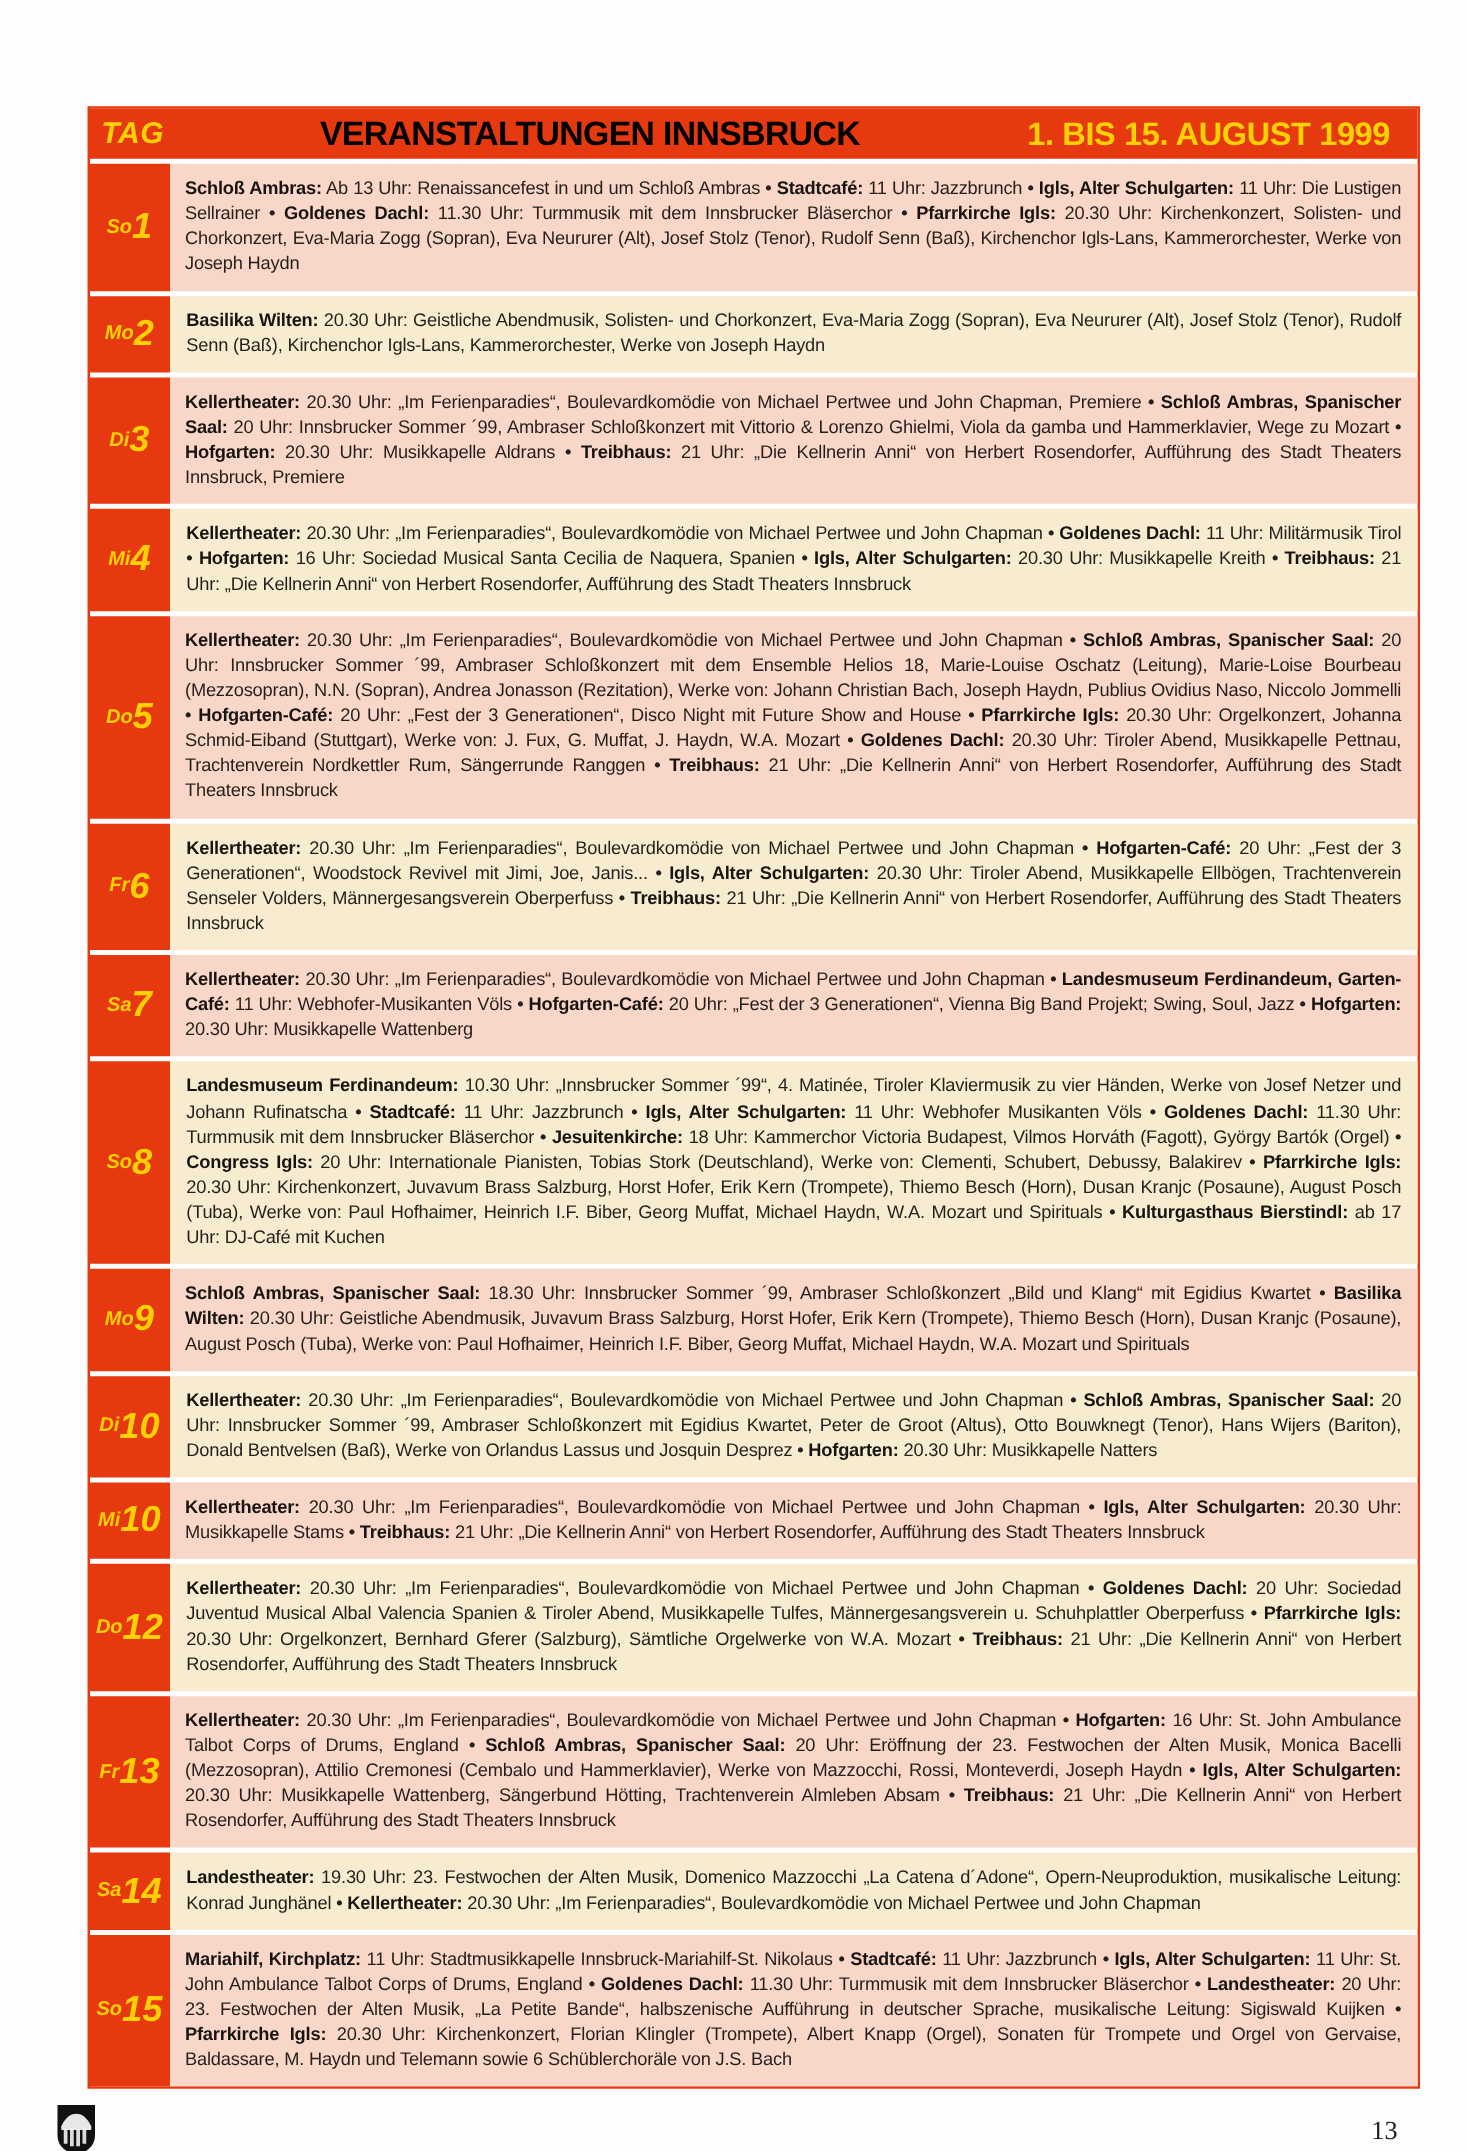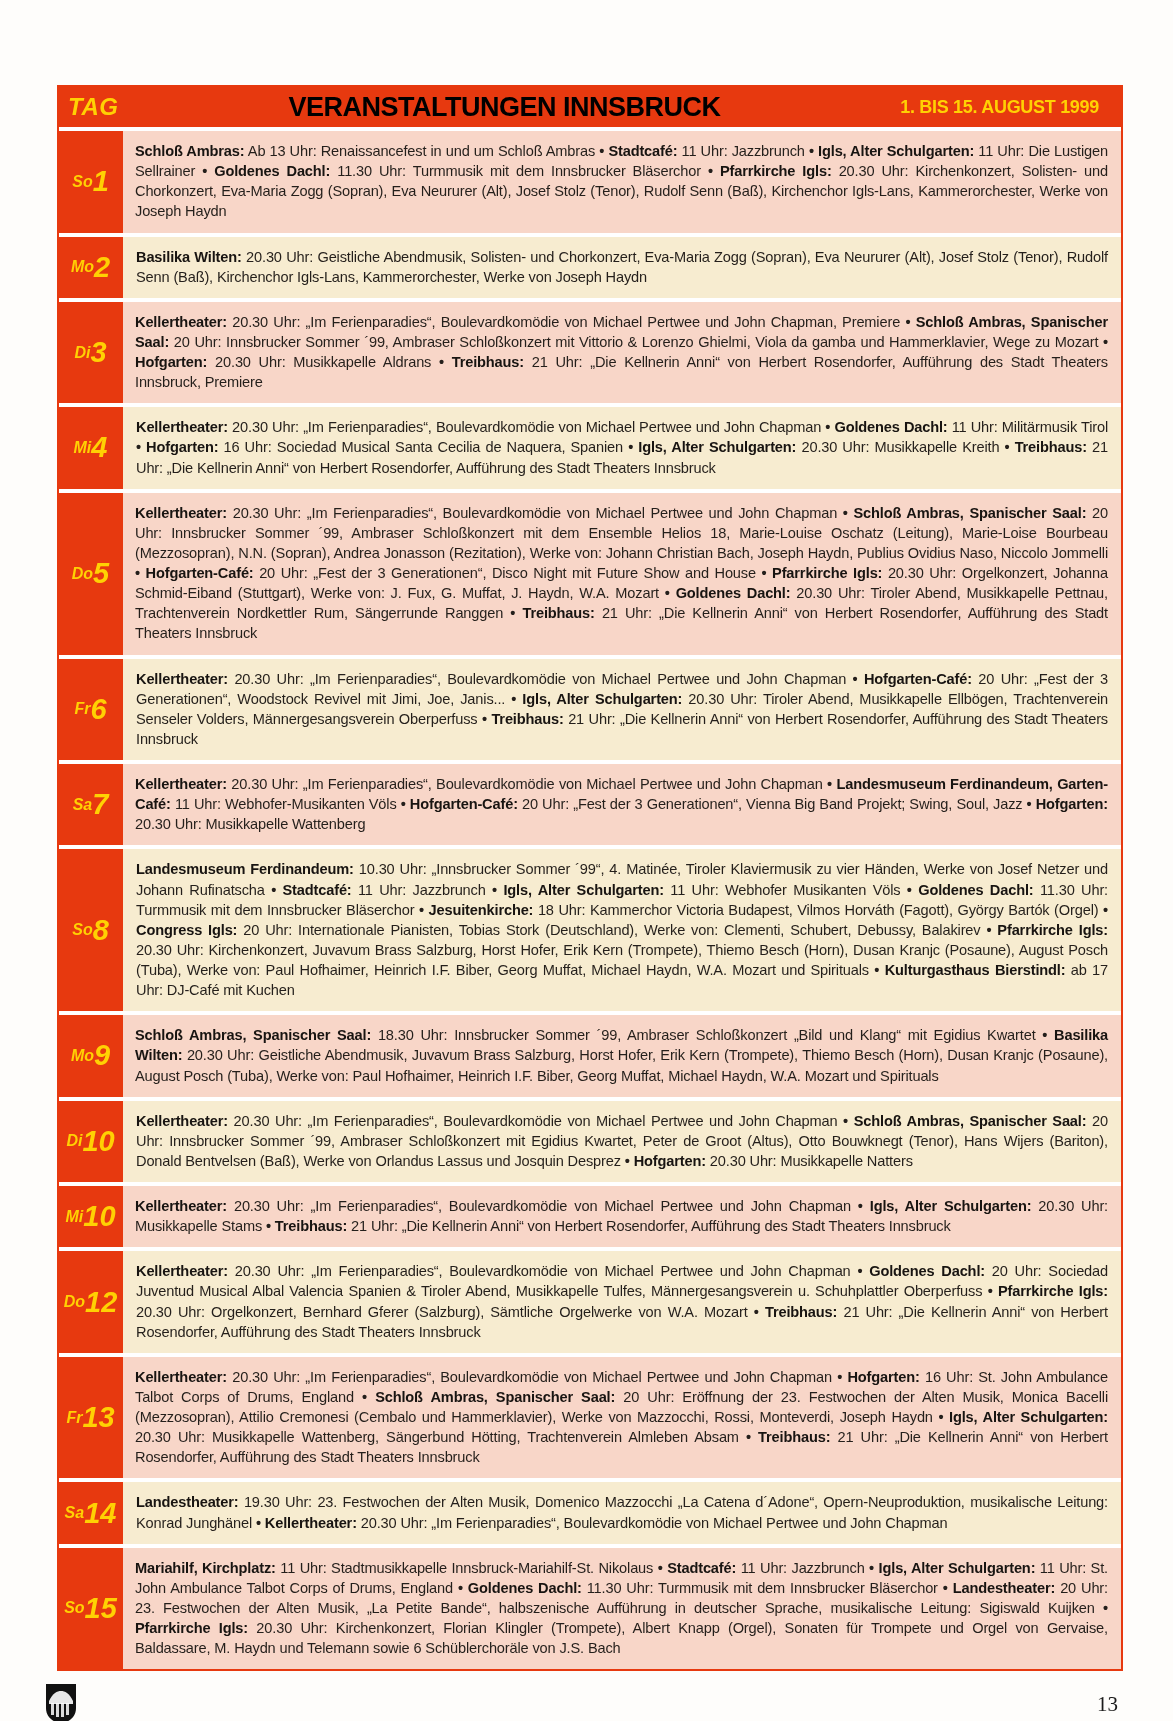--- a/index.html
+++ b/index.html
@@ -11,21 +11,21 @@
   }
   *{box-sizing:border-box;margin:0;padding:0;}
   body{
     width:1173px;height:1721px;
     background:#fefdfb;
     font-family:"Liberation Sans",sans-serif;
     color:var(--ink);
     position:relative;
   }
   .frame{
-    position:absolute;left:57px;top:85px;width:1066px;
+    position:absolute;left:70px;top:85px;width:1066px;
     border:2px solid var(--red);
     background:#fff;
     display:flex;flex-direction:column;gap:4px;
   }
   .header-bar{
     background:var(--red);
     height:40px;
     display:flex;align-items:center;
   }
   .tag-label{
@@ -35,21 +35,21 @@
     font-size:24px;letter-spacing:.5px;
   }
   .header-title{
     flex:1;text-align:center;
     color:#000000;font-weight:bold;
     font-size:27px;letter-spacing:-.5px;
     white-space:nowrap;
   }
   .header-date{
     color:var(--yellow);font-weight:bold;
-    font-size:18px;letter-spacing:-.3px;
+    font-size:26px;letter-spacing:-.3px;
     padding:0 22px 0 14px;white-space:nowrap;
   }
   .rows{display:flex;flex-direction:column;gap:4px;}
   .day-row{display:flex;align-items:stretch;}
   .day-cell{
     width:64px;flex:0 0 64px;
     background:var(--red);
     display:flex;align-items:center;justify-content:center;
     padding:0 9px 0 8px;
   }

